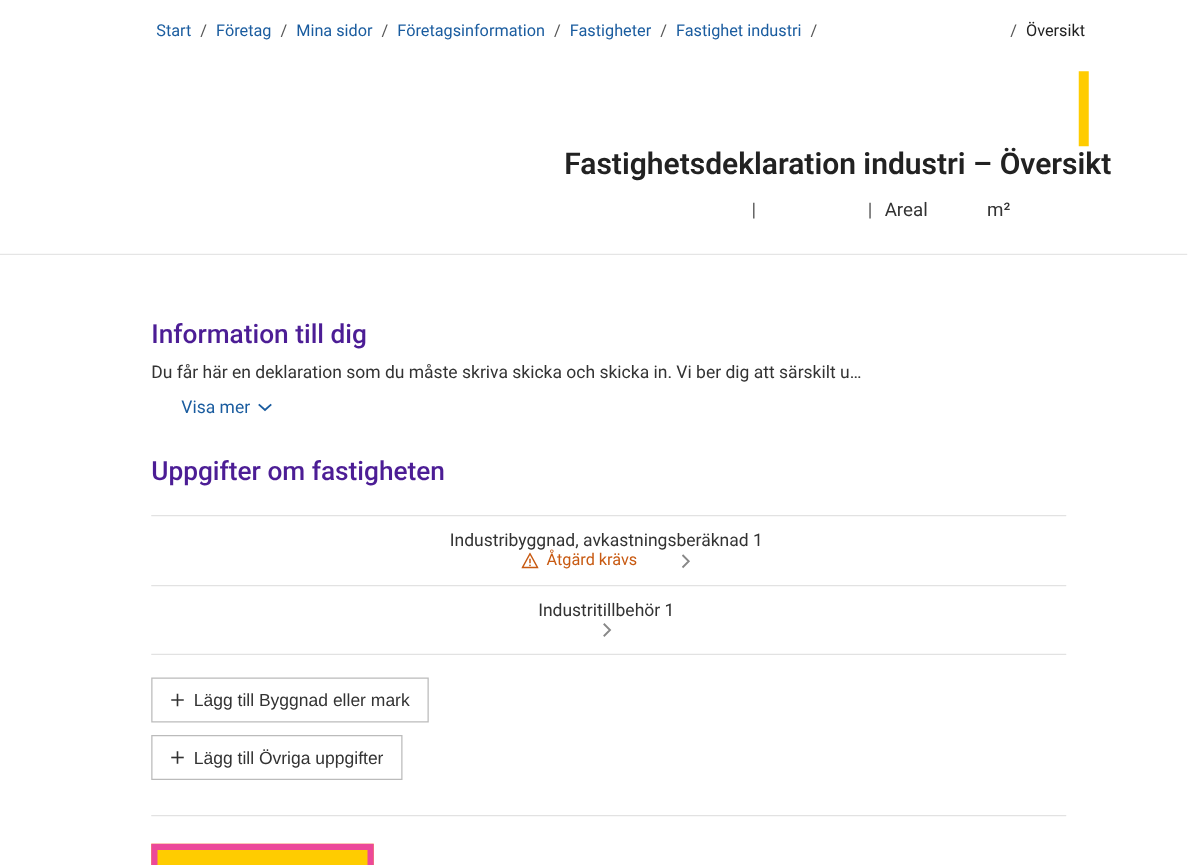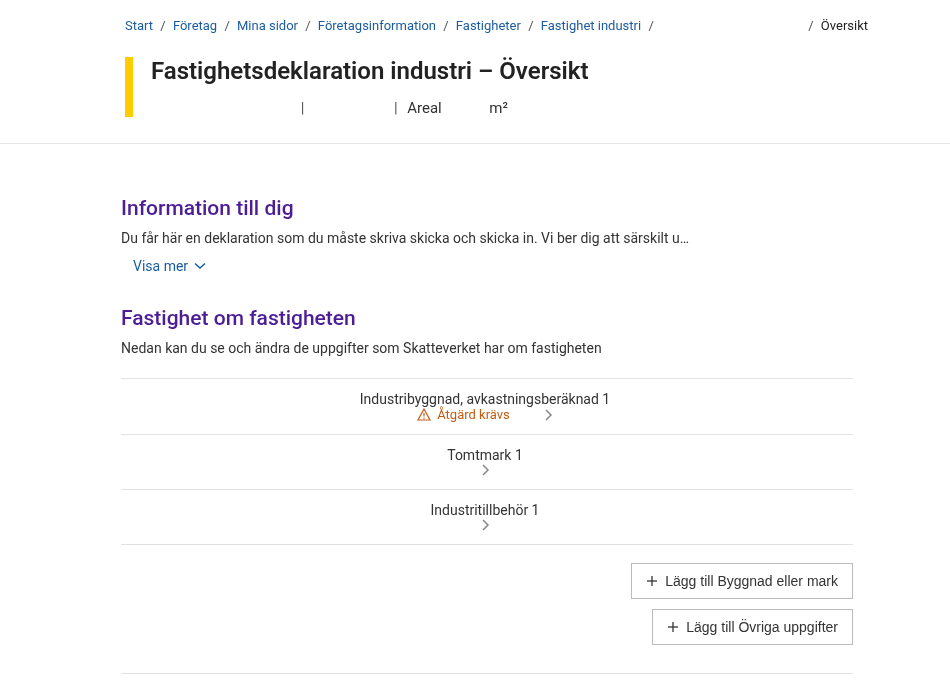--- a/index.html
+++ b/index.html
@@ -27,20 +27,21 @@
       margin: 0 4px;
     }
     .breadcrumb .current {
       color: #222;
     }
     .header-block {
       padding: 0 0 26px 64px;
       margin-top: 6px;
       display: flex;
       align-items: flex-end;
+      flex-direction: column;
     }
     .yellow-bar {
       width: 8px;
       height: 60px;
       background: #ffcc00;
       margin-right: 18px;
     }
     .header-text {
       flex: 1;
     }
@@ -77,21 +78,21 @@
       margin-bottom: 10px;
     }
     .expand-link {
       color: #1a5c9f;
       font-size: 14px;
       cursor: pointer;
       display: inline-flex;
       align-items: center;
       gap: 6px;
       padding: 2px 0;
-      margin-left: 12px;
+      margin-left: 24px;
       text-align: right;
     }
     .section-block {
       margin-top: 30px;
     }
     .item-list {
       margin-top: 22px;
       border-top: 1px solid #e2e2e2;
     }
     .list-row {
@@ -120,21 +121,21 @@
       gap: 6px;
     }
     .chevron {
       color: #888;
     }
     .action-buttons {
       margin-top: 18px;
       display: flex;
       flex-direction: column;
       gap: 10px;
-      align-items: flex-end;
+      align-items: flex-start;
     }
     .btn-outline {
       border: 1px solid #bbb;
       background: #fff;
       padding: 9px 14px;
       font-size: 14px;
       color: #333;
       cursor: pointer;
       display: inline-flex;
       align-items: center;
@@ -204,50 +205,41 @@
       <p class="section-desc">Du får här en deklaration som du måste skriva skicka och skicka in. Vi ber dig att särskilt u…</p>
       <div class="expand-link">
         <span>Visa mer</span>
         <svg width="12" height="8" viewBox="0 0 12 8">
             <path d="M1 1.5 L6 6 L11 1.5" stroke="#1a5c9f" stroke-width="1.5" fill="none"></path>
           </svg>
       </div>
     </section>
 
     <section class="section-block">
-      <h2 class="section-h2">Fastighet om fastigheten</h2>
-      <p class="section-desc">Nedan kan du se och ändra de uppgifter som Skatteverket har om fastigheten</p>
+      <h2 class="section-h2">Uppgifter om fastigheten</h2>
 
       <div class="item-list">
 
         <div class="list-row">
           <div class="list-row-left">Industribyggnad, avkastningsberäknad 1</div>
           <div class="list-row-right">
             <span class="badge-warning">
               <svg width="14" height="14" viewBox="0 0 14 14">
                   <path d="M7 1 L13 12 L1 12 Z" stroke="#c85a12" stroke-width="1.2" fill="none"></path>
                   <line x1="7" y1="5" x2="7" y2="8.5" stroke="#c85a12" stroke-width="1.2"></line>
                   <circle cx="7" cy="10.2" r="0.7" fill="#c85a12"></circle>
                 </svg>
               <span>Åtgärd krävs</span>
             </span>
             <svg class="chevron" width="9" height="14" viewBox="0 0 9 14">
                 <path d="M2 2 L7 7 L2 12" stroke="#888" stroke-width="1.5" fill="none"></path>
               </svg>
           </div>
         </div>
 
-        <div class="list-row">
-          <div class="list-row-left">Tomtmark 1</div>
-          <div class="list-row-right">
-            <svg class="chevron" width="9" height="14" viewBox="0 0 9 14">
-                <path d="M2 2 L7 7 L2 12" stroke="#888" stroke-width="1.5" fill="none"></path>
-              </svg>
-          </div>
-        </div>
 
         <div class="list-row">
           <div class="list-row-left">Industritillbehör 1</div>
           <div class="list-row-right">
             <svg class="chevron" width="9" height="14" viewBox="0 0 9 14">
                 <path d="M2 2 L7 7 L2 12" stroke="#888" stroke-width="1.5" fill="none"></path>
               </svg>
           </div>
         </div>
 

